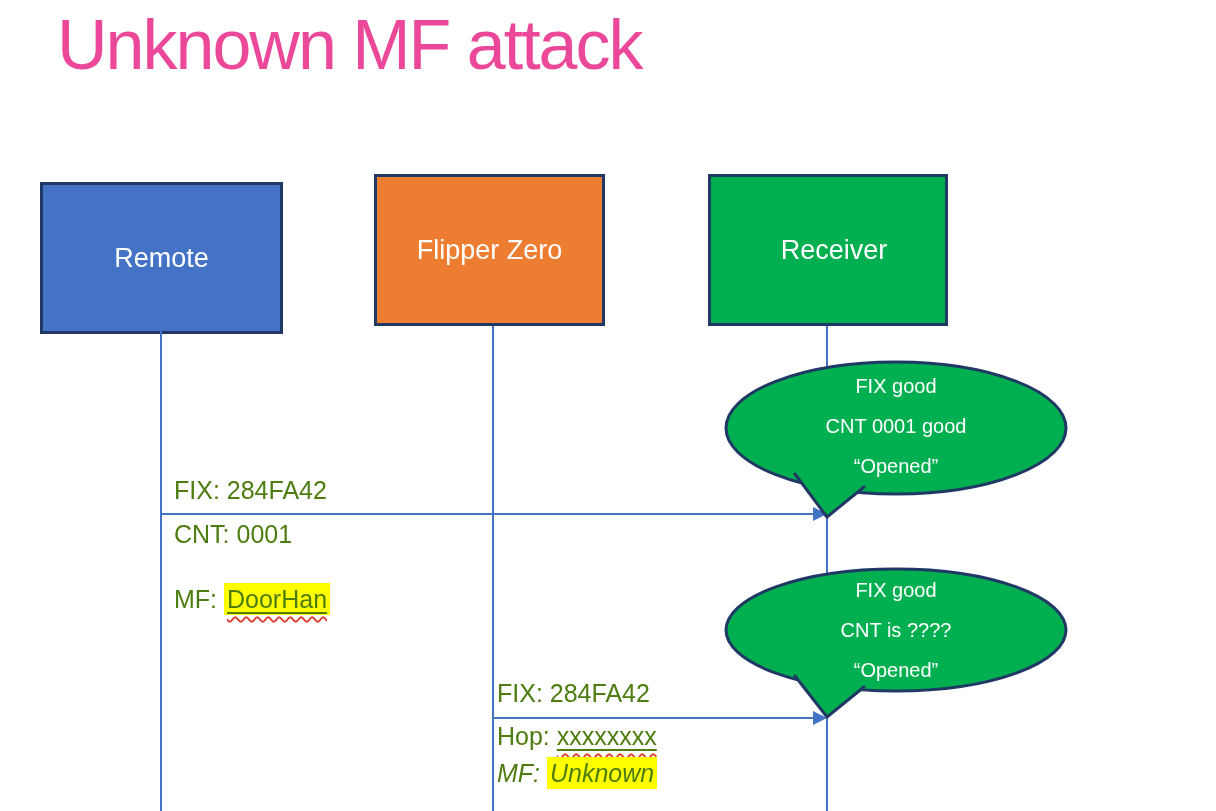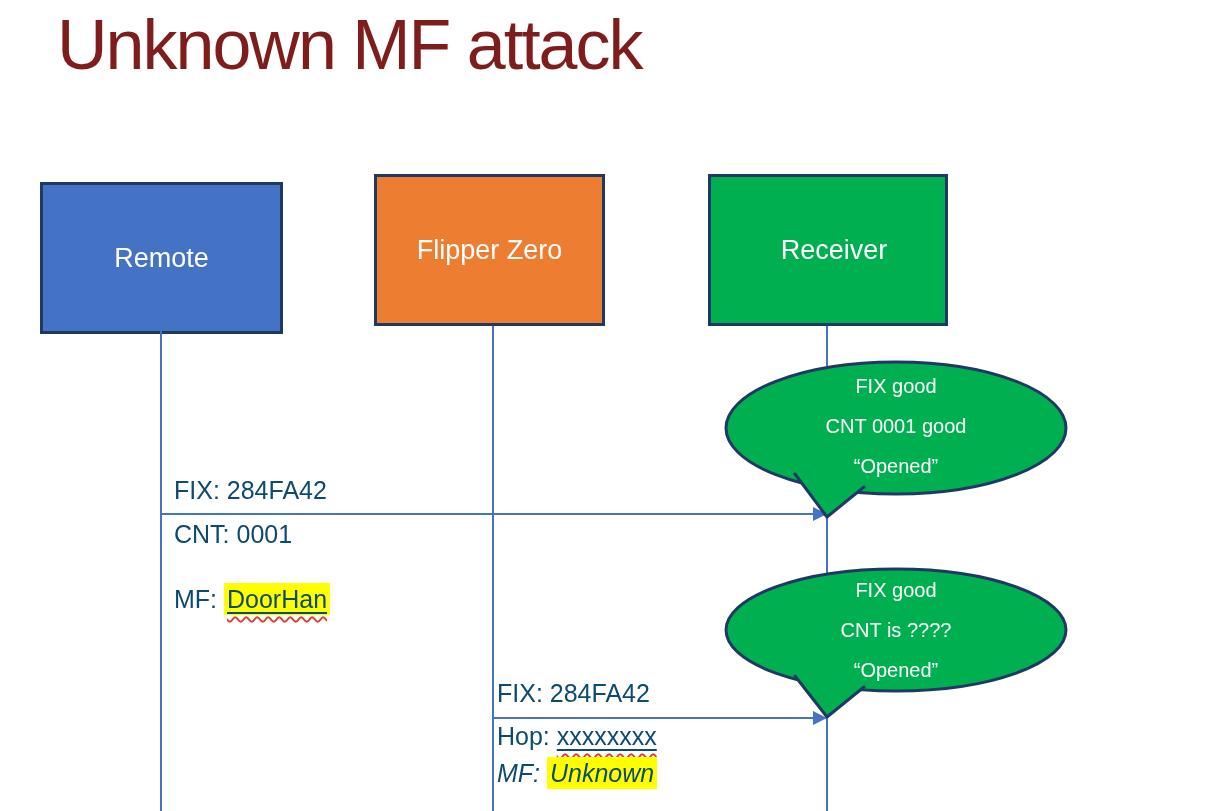--- a/index.html
+++ b/index.html
@@ -14,21 +14,21 @@
 
   
   .slide-title {
     position: absolute;
     left: 57px;
     top: 5px;
     margin: 0;
     font-size: 70px;
     font-weight: 300;
     letter-spacing: -2px;
-    color: #7f1d1d;
+    color: #ec4899;
     white-space: nowrap;
   }
 
   
   .actor {
     position: absolute;
     top: 174px;
     height: 152px;
     box-sizing: border-box;
     border: 3px solid #1F3864;
@@ -69,21 +69,21 @@
   }
   .arrow1-line { left: 161px; top: 513px; width: 653px; }
   .arrow1-head { left: 813px; top: 507px; }
   .arrow2-line { left: 493px; top: 717px; width: 321px; }
   .arrow2-head { left: 813px; top: 711px; }
 
   
   .msg-line {
     position: absolute;
     font-size: 25px;
-    color: #0c4a6e;
+    color: #4d7c0f;
     white-space: nowrap;
   }
   .m1-above  { left: 174px; top: 476px; }
   .m1-below1 { left: 174px; top: 520px; }
   .m1-below2 { left: 174px; top: 585px; }
   .m2-above  { left: 497px; top: 679px; }
   .m2-below1 { left: 497px; top: 722px; text-align: center; }
   .m2-below2 { left: 497px; top: 759px; font-style: italic; }
 
   .hl { background: #FFFF00; padding: 2px 3px; }

